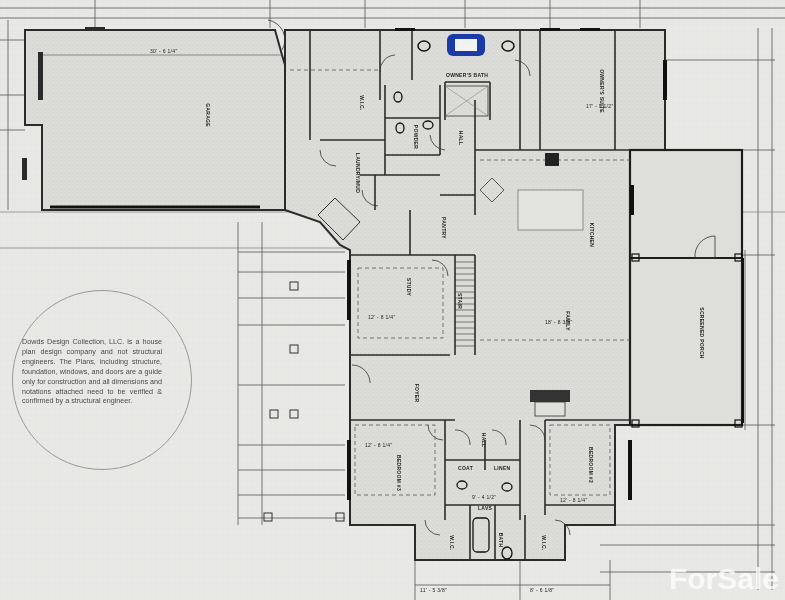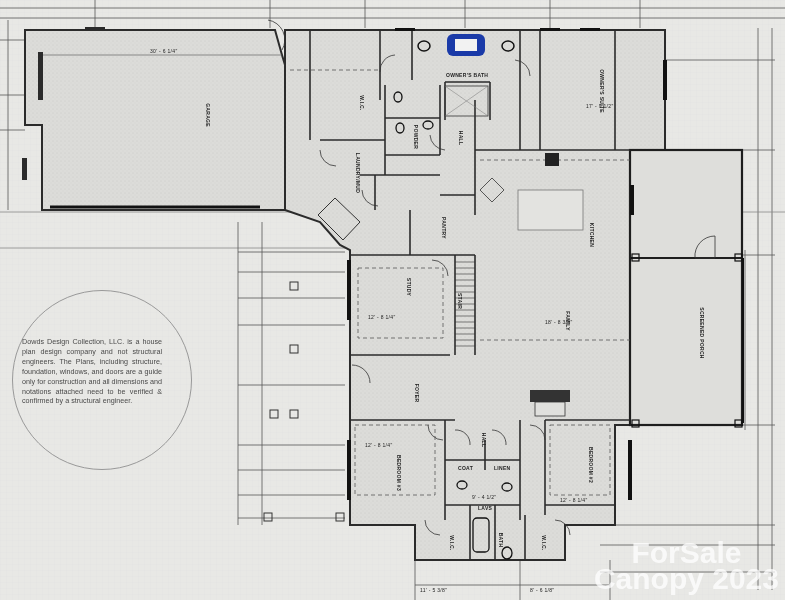--- a/index.html
+++ b/index.html
@@ -270,14 +270,13 @@
 <div class="room-label small" style="left:560px;top:497px;font-weight:normal;">12' - 8 1/4"</div>
 <div class="room-label small" style="left:472px;top:494px;font-weight:normal;">9' - 4 1/2"</div>
 <div class="room-label small" style="left:420px;top:587px;font-weight:normal;">11' - 5 3/8"</div>
 <div class="room-label small" style="left:530px;top:587px;font-weight:normal;">8' - 6 1/8"</div>
 
 <div class="disc-circle"></div>
 <div class="disclaimer">Dowds Design Collection, LLC. is a house plan design company and not structural engineers. The Plans, including structure, foundation, windows, and doors are a guide only for construction and all dimensions and notations attached need to be verified &amp; confirmed by a structural engineer.</div>
 
 <div class="watermark">
   <div class="wm1">ForSale</div>
-  <div class="wm2">Canopy 2023</div>
 </div>
 
 </body></html>

